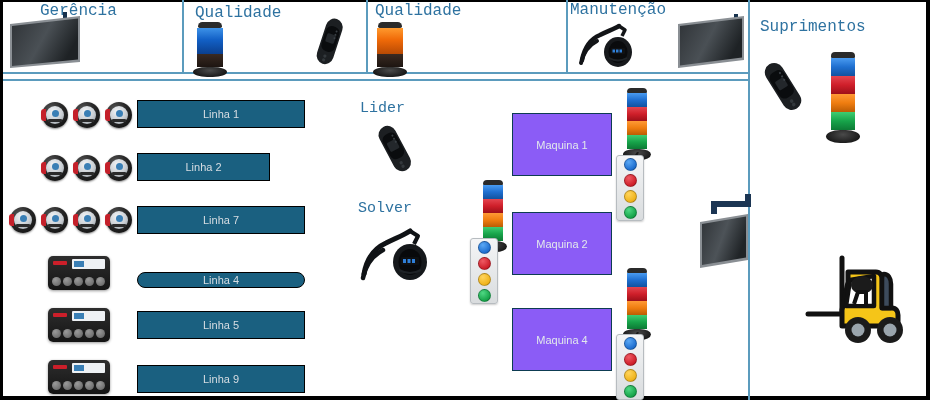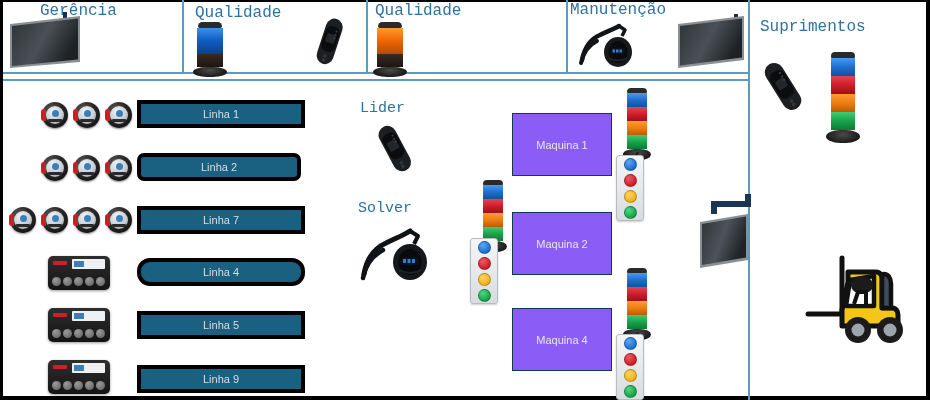--- a/index.html
+++ b/index.html
@@ -37,21 +37,21 @@
     color: #2e72a0;
     font-size: 16px;
     font-family: Liberation Mono, monospace;
     white-space: nowrap;
   }
 
   
   .teal-box {
     position: absolute;
     background: #1a6080;
-    border: 4px solid #000000;
+    border: 1px solid #000000;
     color: #d7dde2;
     font-size: 11px;
     display: flex;
     align-items: center;
     justify-content: center;
     box-sizing: border-box;
   }
   .machine-box {
     position: absolute;
     background: #8b5cf6;
@@ -380,21 +380,21 @@
         <div class="puck-dot"></div>
         <div class="puck-bar"></div>
       </div>
   </div>
   <div class="puck" style="left:106px;top:155px;">
     <div class="puck-inner">
         <div class="puck-dot"></div>
         <div class="puck-bar"></div>
       </div>
   </div>
-  <div class="teal-box" style="left:137px;top:153px;width:164px;height:28px;border-radius:7px;">Linha 2</div>
+  <div class="teal-box" style="left:137px;top:153px;width:133px;height:28px;">Linha 2</div>
 
   <div class="puck" style="left:10px;top:207px;">
     <div class="puck-inner">
         <div class="puck-dot"></div>
         <div class="puck-bar"></div>
       </div>
   </div>
   <div class="puck" style="left:42px;top:207px;">
     <div class="puck-inner">
         <div class="puck-dot"></div>
@@ -419,21 +419,21 @@
     <div class="keypad-led"></div>
     <div class="keypad-label"></div>
     <div class="keypad-btns">
       <div class="keypad-btn"></div>
       <div class="keypad-btn"></div>
       <div class="keypad-btn"></div>
       <div class="keypad-btn"></div>
       <div class="keypad-btn"></div>
     </div>
   </div>
-  <div class="teal-box" style="left:137px;top:258px;width:168px;height:28px;border-radius:13px;">Linha 4</div>
+  <div class="teal-box" style="left:137px;top:272px;width:168px;height:16px;border-radius:13px;">Linha 4</div>
 
   <div class="keypad" style="left:48px;top:308px;">
     <div class="keypad-led"></div>
     <div class="keypad-label"></div>
     <div class="keypad-btns">
       <div class="keypad-btn"></div>
       <div class="keypad-btn"></div>
       <div class="keypad-btn"></div>
       <div class="keypad-btn"></div>
       <div class="keypad-btn"></div>

